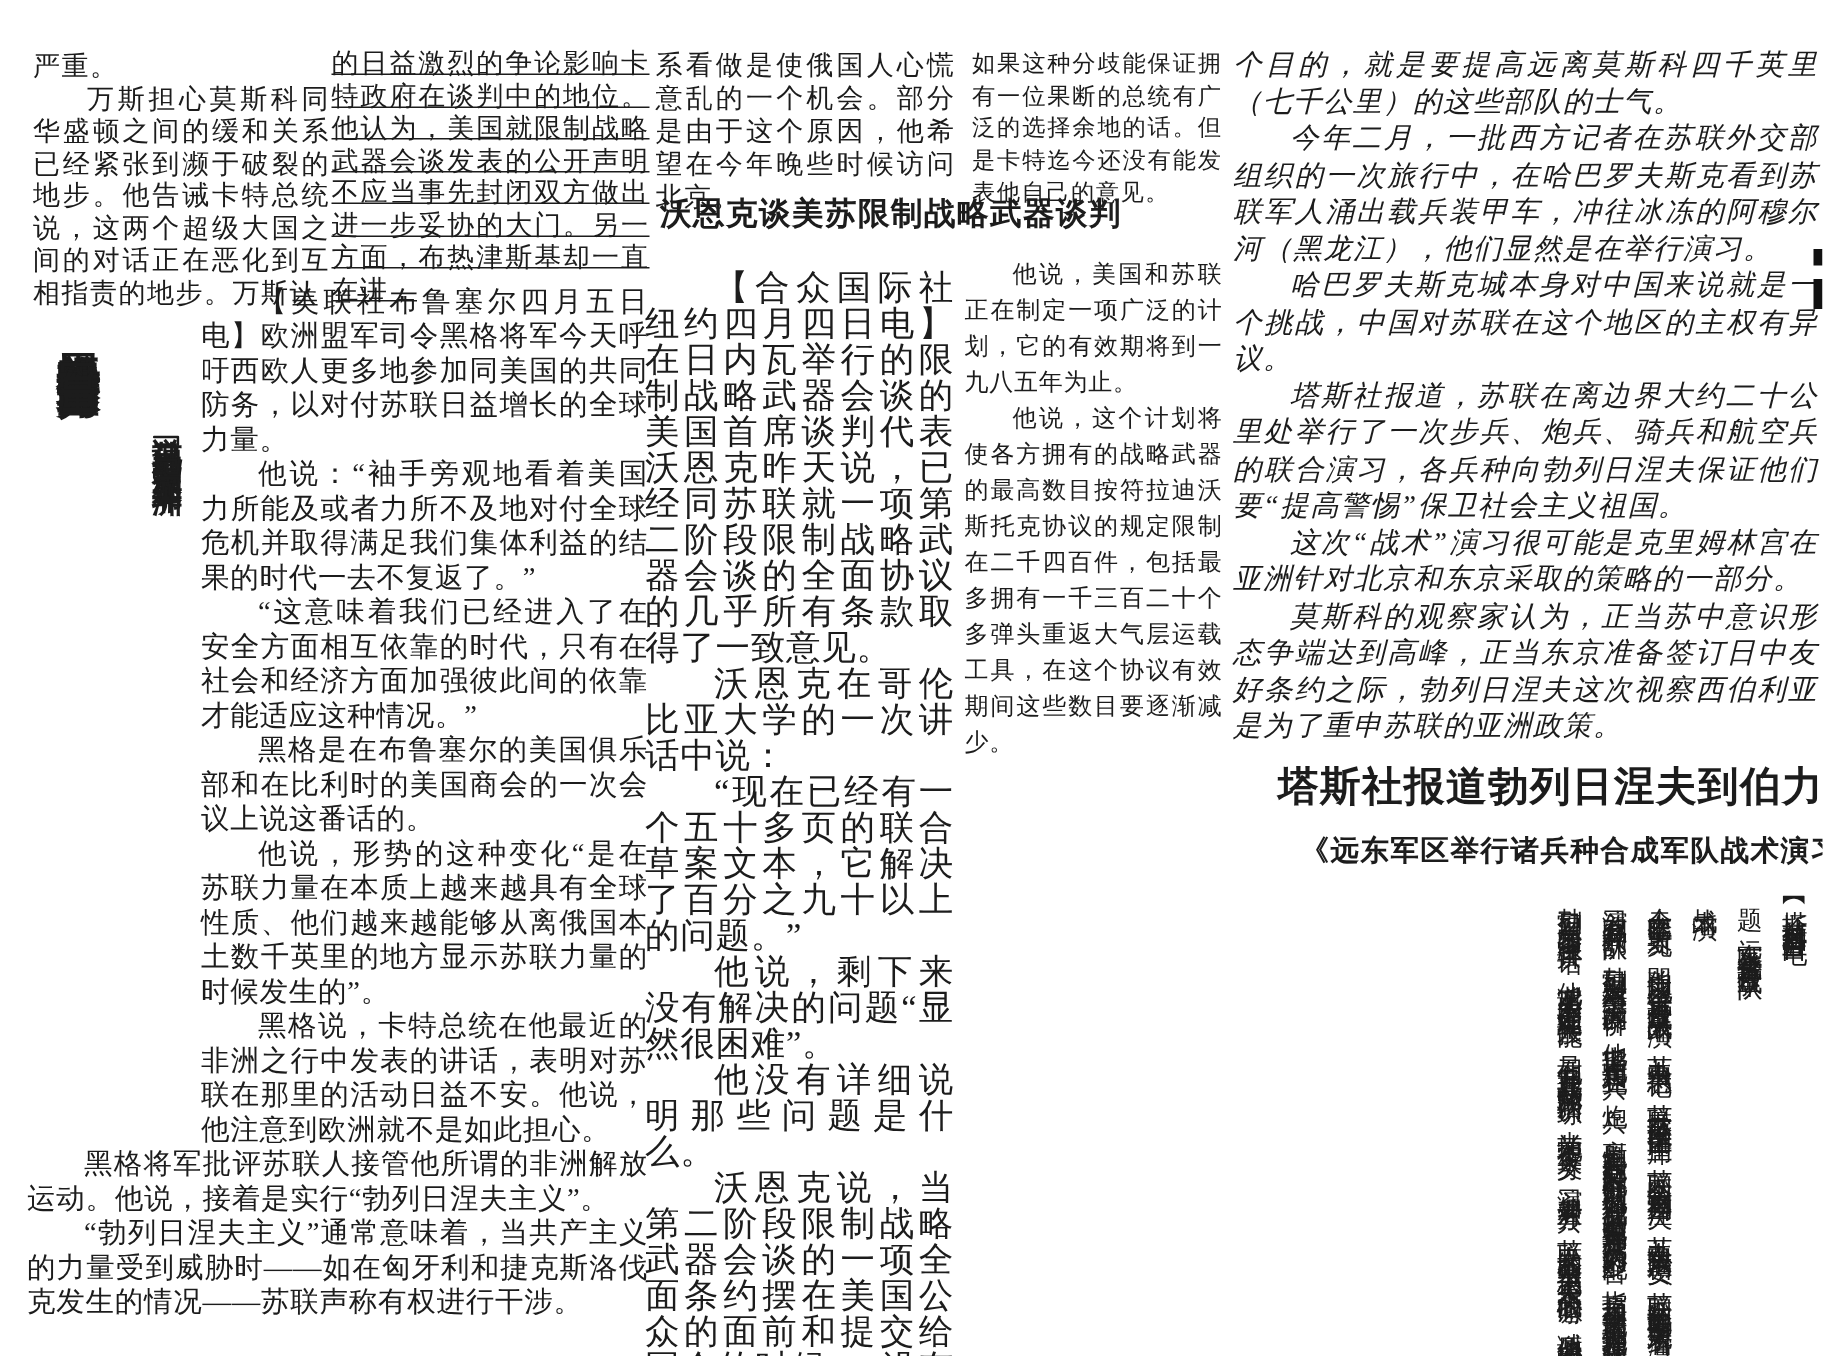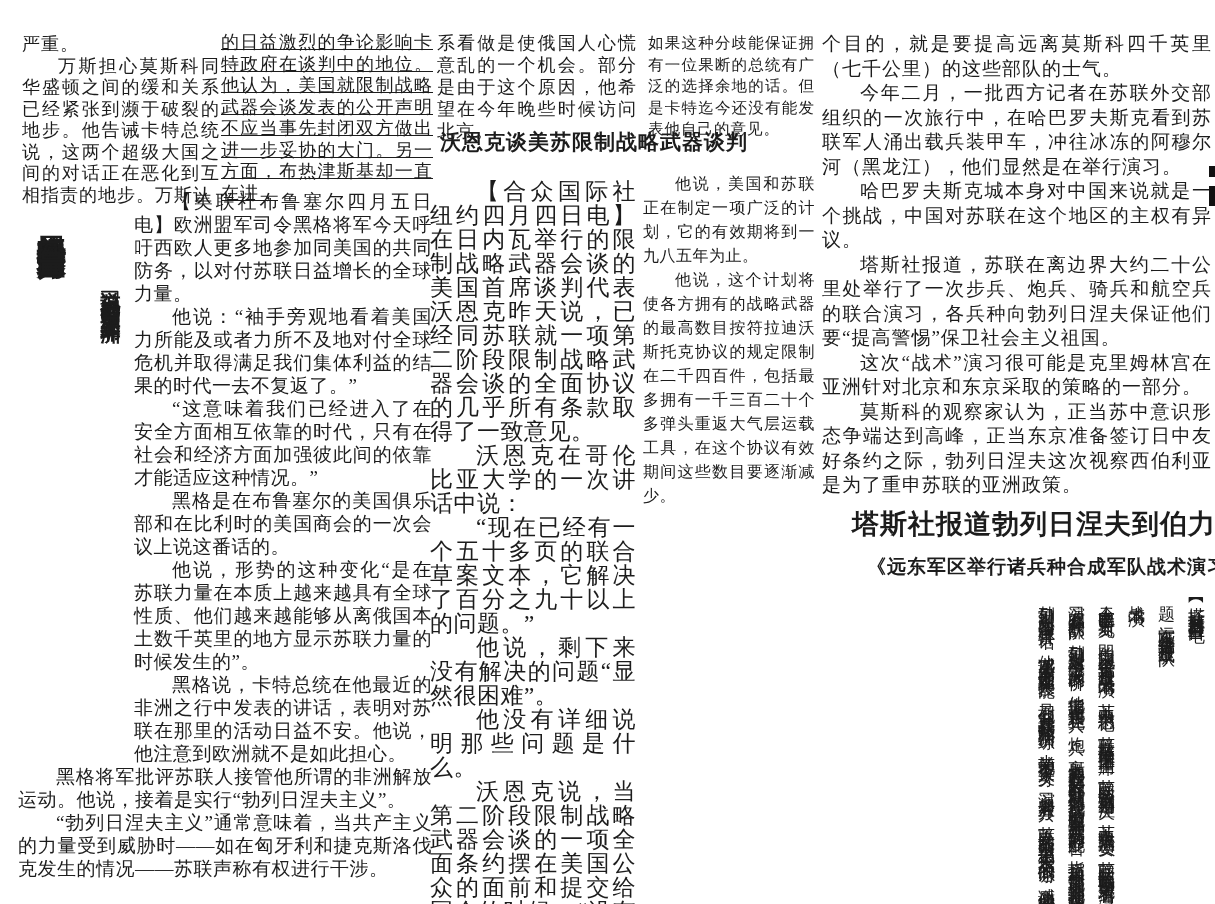--- a/index.html
+++ b/index.html
@@ -11,21 +11,21 @@
   .abs{position:absolute;}
   .body-text{text-align:justify;}
   .body-text p{margin:0;text-indent:2em;}
   .body-text p.noindent{text-indent:0;margin-top:28px;}
   
   .colA{left:22px;top:6px;width:198px;font-size:18px;line-height:21.5px;letter-spacing:1px;}
   .colB{left:221px;top:4px;width:212px;font-size:18px;line-height:21.5px;letter-spacing:1px;text-decoration:underline;}
   .colC{left:437px;top:4px;width:200px;font-size:18px;line-height:22px;letter-spacing:1px;}
   .colD{left:648px;top:4px;width:167px;font-size:15.5px;line-height:21.5px;letter-spacing:1px;}
   
-  .artE{left:822px;top:4px;width:390px;font-size:19px;line-height:24.5px;letter-spacing:1px;}
+  .artE{left:822px;top:4px;width:390px;font-size:19px;line-height:24.5px;letter-spacing:1px;font-style:italic;}
   
   .haig{left:18px;top:190px;width:414px;font-size:19px;line-height:23px;letter-spacing:0.5px;}
   .haig-spacer{float:left;width:116px;height:575px;}
   .v-head-main{
     left:32px;top:212px;height:520px;
     writing-mode:vertical-rl;text-orientation:upright;
     font-family:"Liberation Sans","DejaVu Sans",sans-serif;
     font-weight:900;font-size:29px;letter-spacing:1px;
   }
   .v-head-sub{

